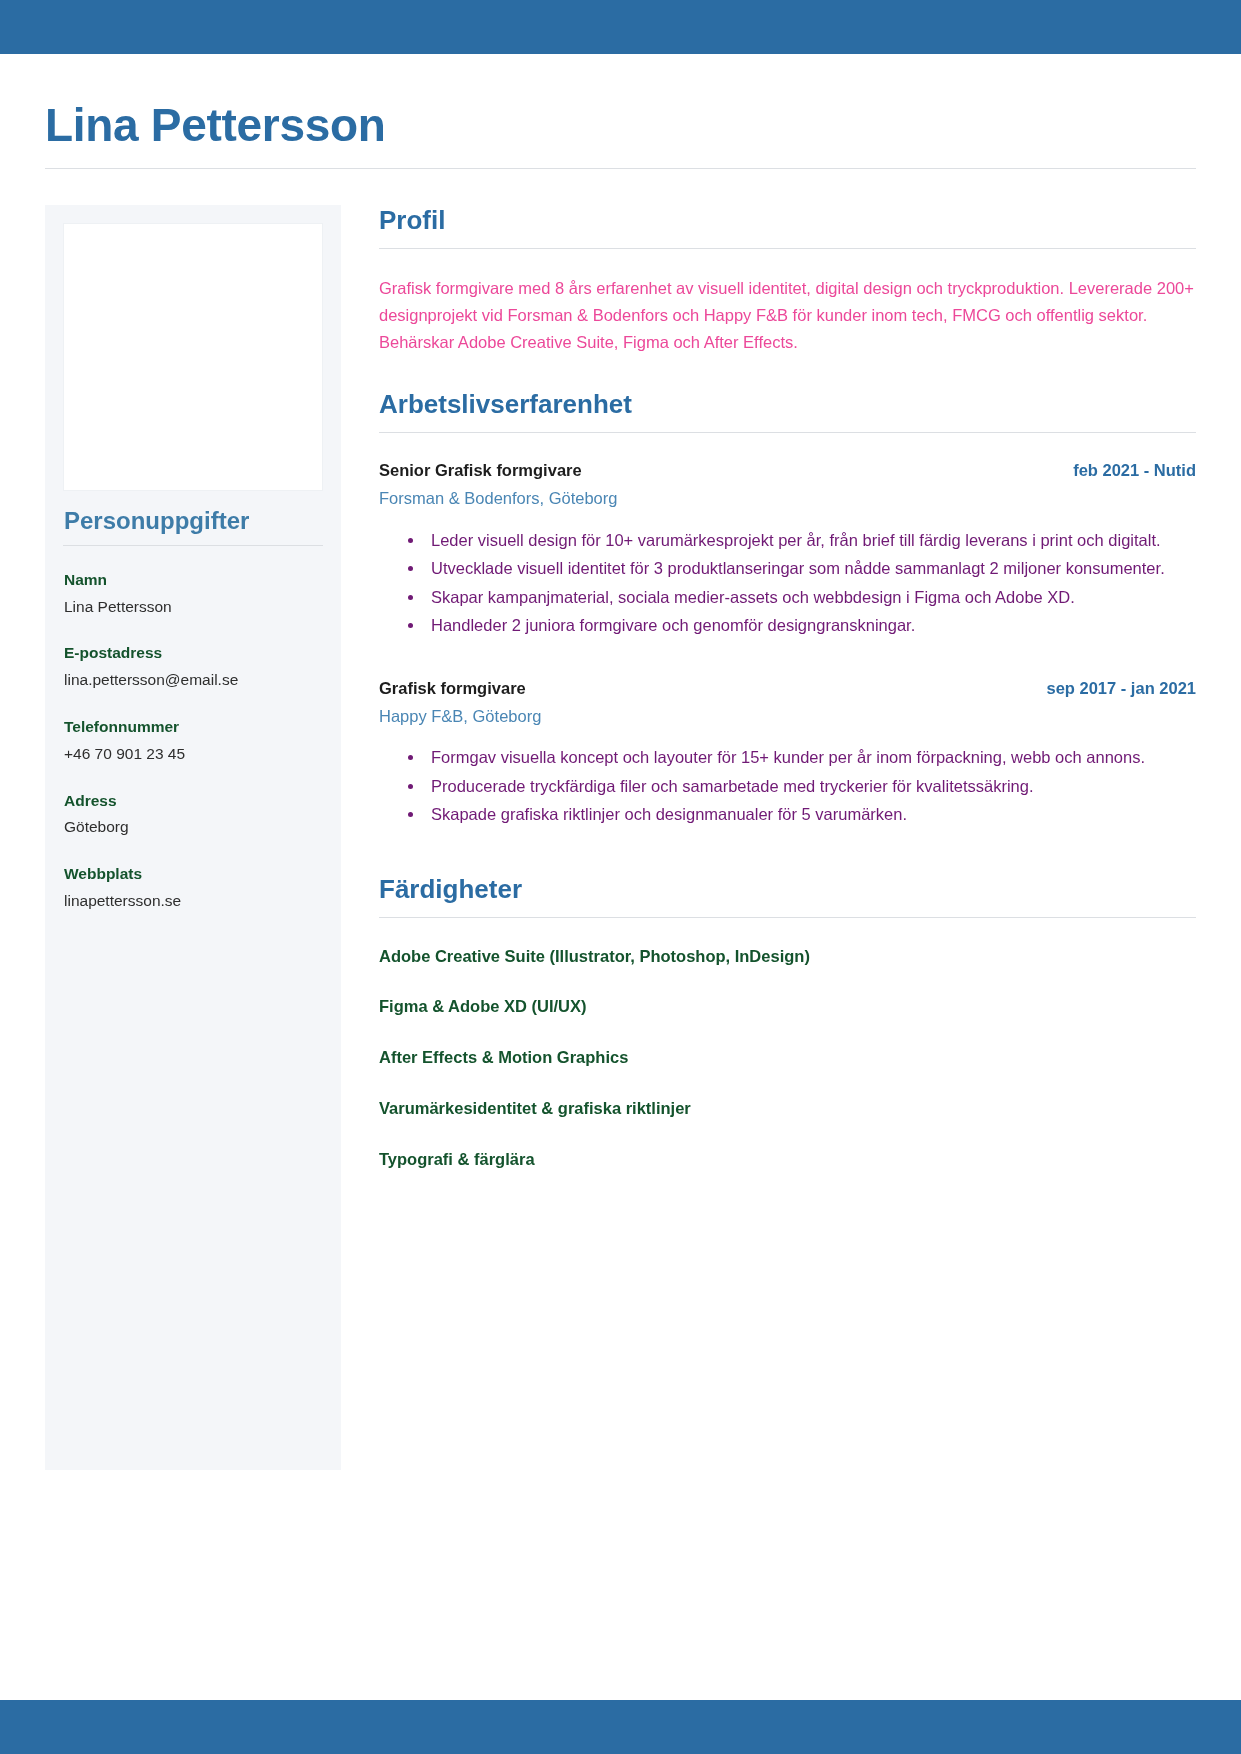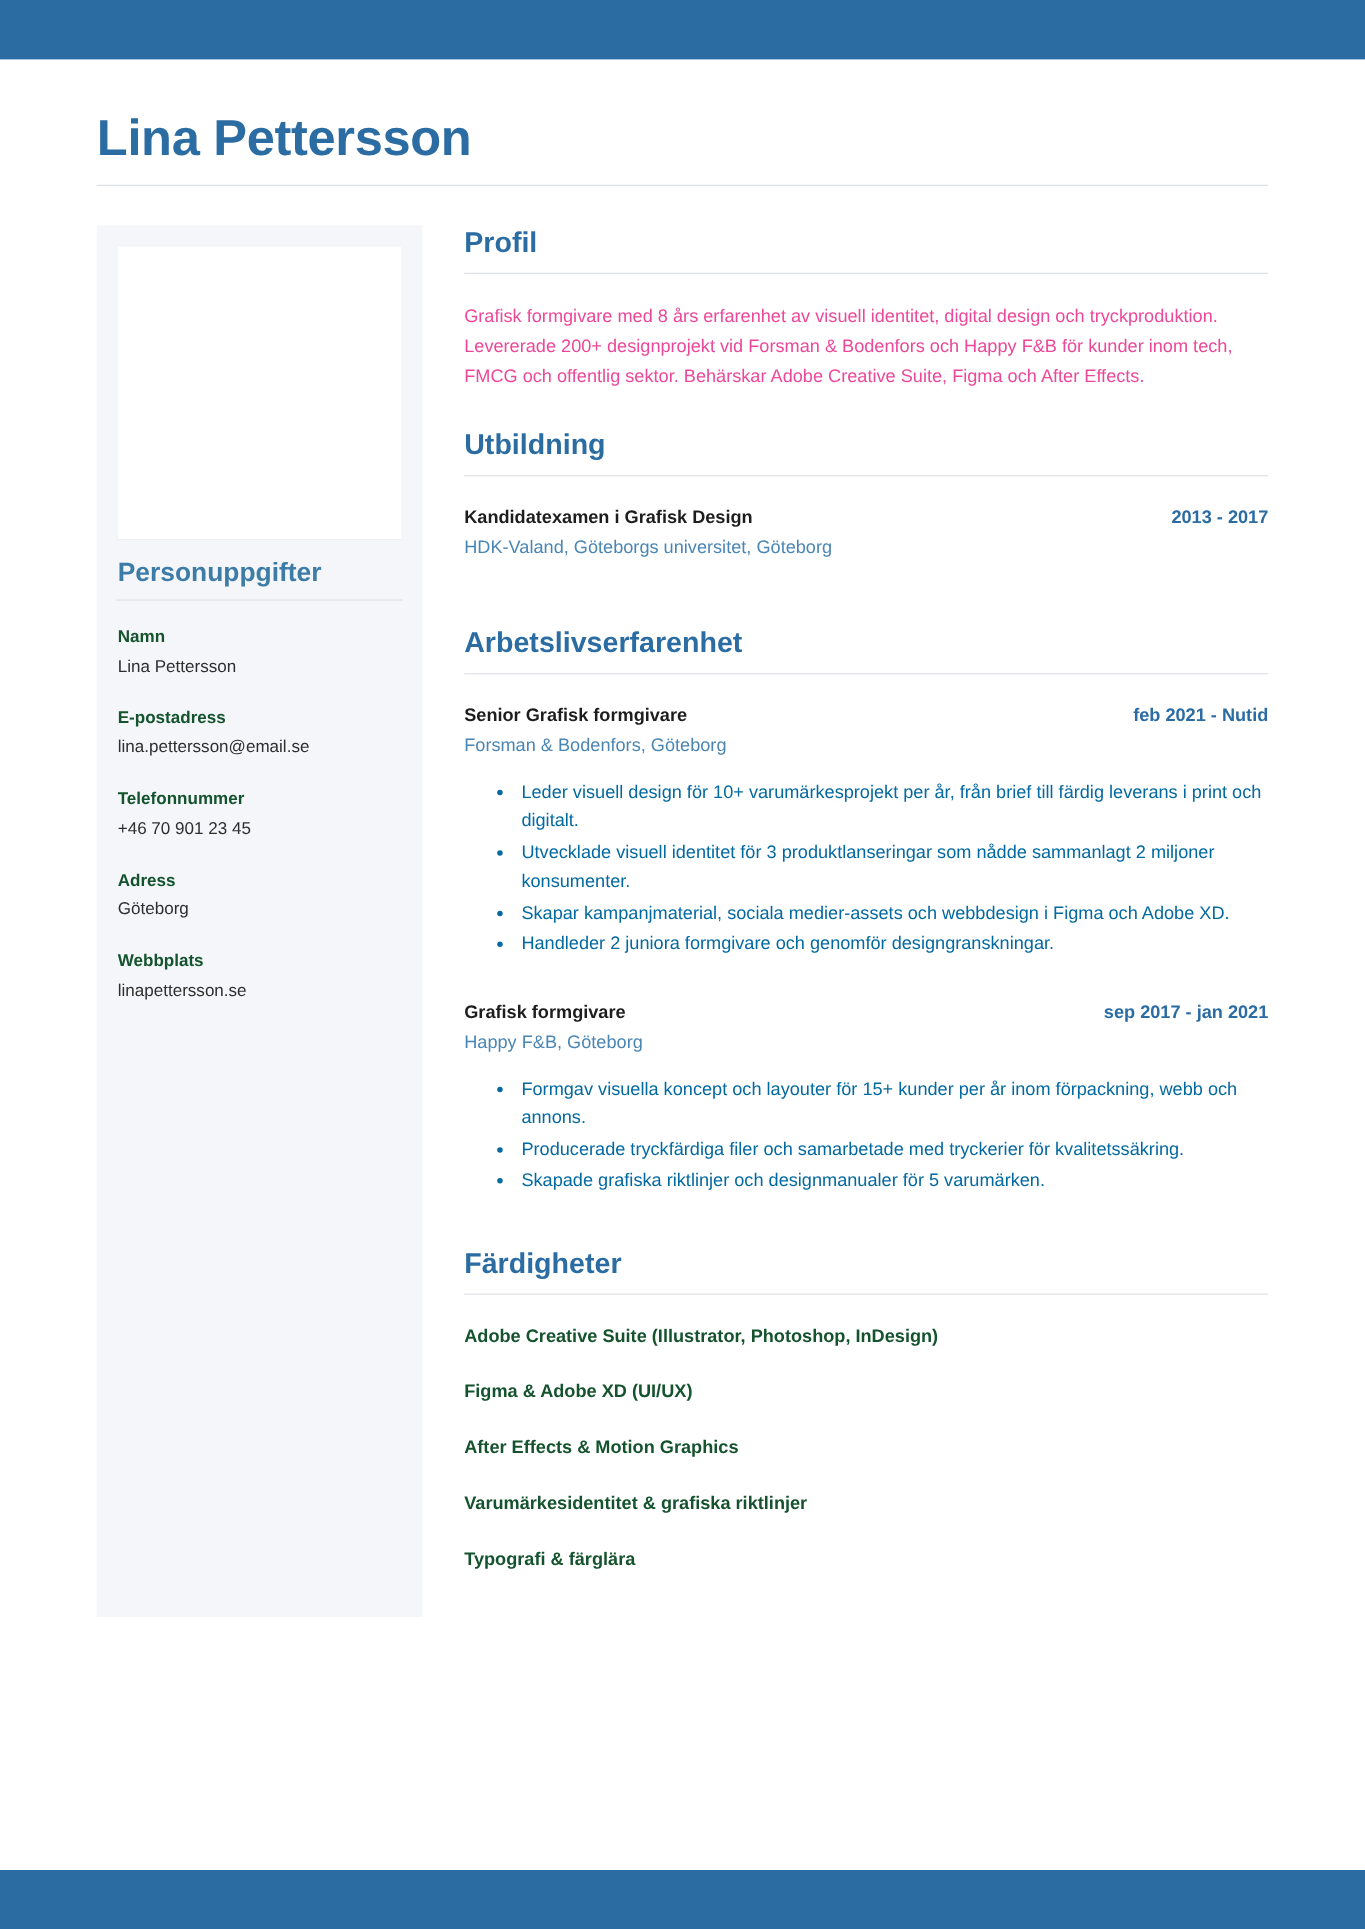--- a/index.html
+++ b/index.html
@@ -33,21 +33,21 @@
     width: 1241px;
     height: 54px;
     background: #2b6ca3;
   }
 
   .content {
     position: absolute;
     top: 54px; left: 0;
     width: 1241px;
     height: 1646px;
-    padding: 0 88px;
+    padding: 0 45px;
   }
 
   
   .name-wrap {
     padding-top: 45px;
   }
   .cv-name {
     font-size: 46px;
     font-weight: bold;
     color: #2b6ca3;
@@ -168,21 +168,21 @@
     margin-top: 3px;
   }
 
   .bullets {
     margin: 16px 0 0 0;
     padding-left: 46px;
   }
   .bullets li {
     font-size: 16.5px;
     line-height: 1.6;
-    color: #0369a1;
+    color: #701a75;
     margin-bottom: 2px;
     padding-left: 6px;
   }
 
   .edu-spacer { height: 42px; }
   .job-spacer { height: 30px; }
 
   .skills-list { margin-top: 2px; }
   .skill {
     font-size: 16.5px;
@@ -241,33 +241,20 @@
       </aside>
 
       <main class="main">
 
         <section class="section">
           <div class="section-title">Profil</div>
           <div class="section-rule"></div>
           <p class="profile-text">Grafisk formgivare med 8 års erfarenhet av visuell identitet, digital design och tryckproduktion. Levererade 200+ designprojekt vid Forsman &amp; Bodenfors och Happy F&amp;B för kunder inom tech, FMCG och offentlig sektor. Behärskar Adobe Creative Suite, Figma och After Effects.</p>
         </section>
 
-        <section class="section">
-          <div class="section-title">Utbildning</div>
-          <div class="section-rule"></div>
-
-          <div class="entry">
-            <div class="entry-head">
-              <div class="entry-title">Kandidatexamen i Grafisk Design</div>
-              <div class="entry-date">2013 - 2017</div>
-            </div>
-            <div class="entry-sub">HDK-Valand, Göteborgs universitet, Göteborg</div>
-          </div>
-          <div class="edu-spacer"></div>
-        </section>
 
         <section class="section">
           <div class="section-title">Arbetslivserfarenhet</div>
           <div class="section-rule"></div>
 
           <div class="entry">
             <div class="entry-head">
               <div class="entry-title">Senior Grafisk formgivare</div>
               <div class="entry-date">feb 2021 - Nutid</div>
             </div>

